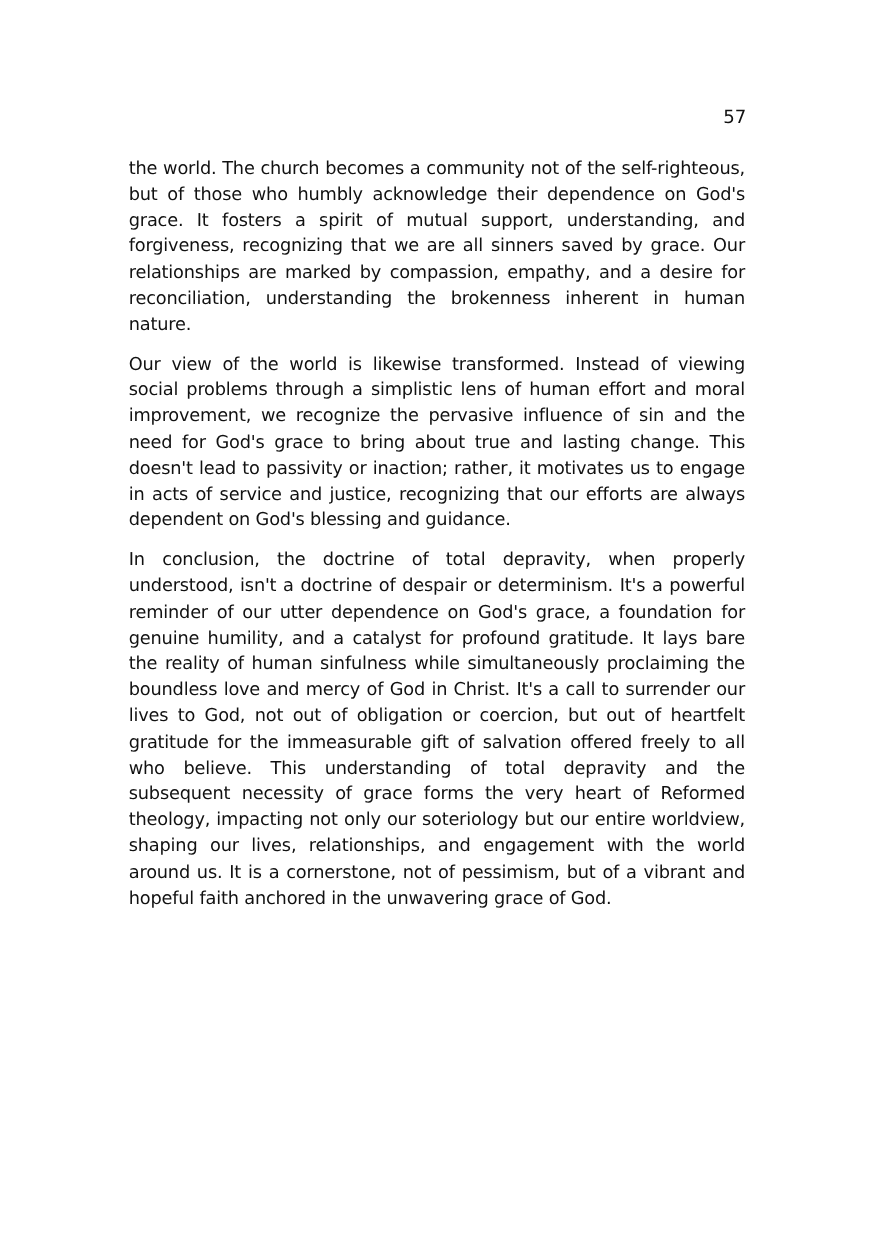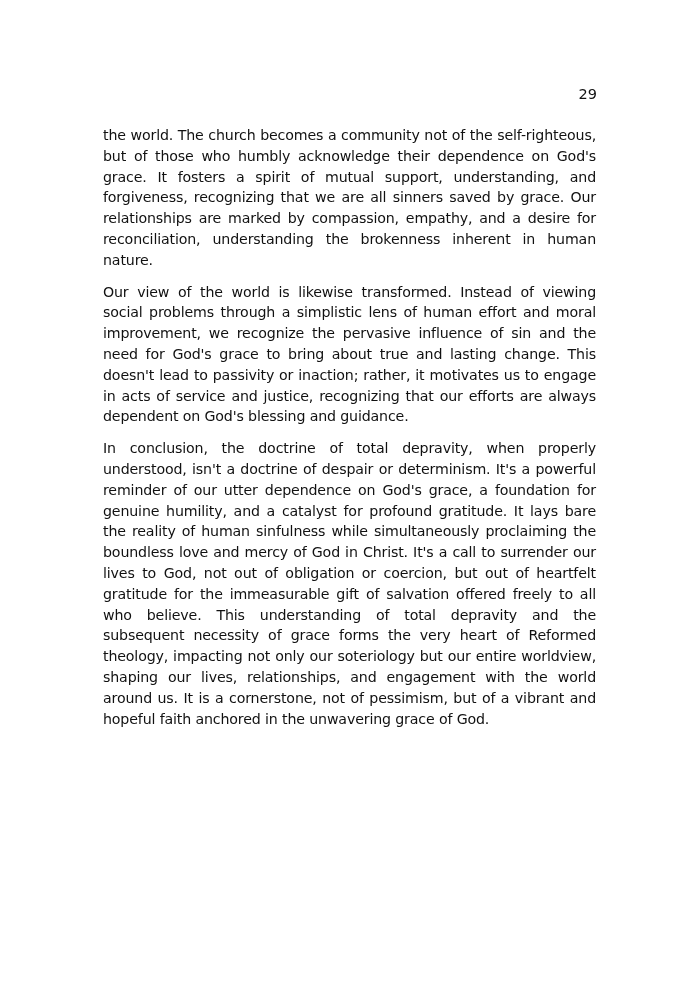--- a/index.html
+++ b/index.html
@@ -22,19 +22,19 @@
     line-height: 20.8px;
     color: #111;
     text-align: justify;
     letter-spacing: -0.15px;
   }
   .content p { margin: 0 0 11px 0; }
 </style>
 </head>
 <body>
 
-<div class="page-number">29</div>
+<div class="page-number">57</div>
 
 <div class="content">
   <p>the world. The church becomes a community not of the self-righteous, but of those who humbly acknowledge their dependence on God's grace. It fosters a spirit of mutual support, understanding, and forgiveness, recognizing that we are all sinners saved by grace. Our relationships are marked by compassion, empathy, and a desire for reconciliation, understanding the brokenness inherent in human nature.</p>
   <p>Our view of the world is likewise transformed. Instead of viewing social problems through a simplistic lens of human effort and moral improvement, we recognize the pervasive influence of sin and the need for God's grace to bring about true and lasting change. This doesn't lead to passivity or inaction; rather, it motivates us to engage in acts of service and justice, recognizing that our efforts are always dependent on God's blessing and guidance.</p>
   <p>In conclusion, the doctrine of total depravity, when properly understood, isn't a doctrine of despair or determinism. It's a powerful reminder of our utter dependence on God's grace, a foundation for genuine humility, and a catalyst for profound gratitude. It lays bare the reality of human sinfulness while simultaneously proclaiming the boundless love and mercy of God in Christ. It's a call to surrender our lives to God, not out of obligation or coercion, but out of heartfelt gratitude for the immeasurable gift of salvation offered freely to all who believe. This understanding of total depravity and the subsequent necessity of grace forms the very heart of Reformed theology, impacting not only our soteriology but our entire worldview, shaping our lives, relationships, and engagement with the world around us. It is a cornerstone, not of pessimism, but of a vibrant and hopeful faith anchored in the unwavering grace of God.</p>
 </div>
 
 </body></html>

